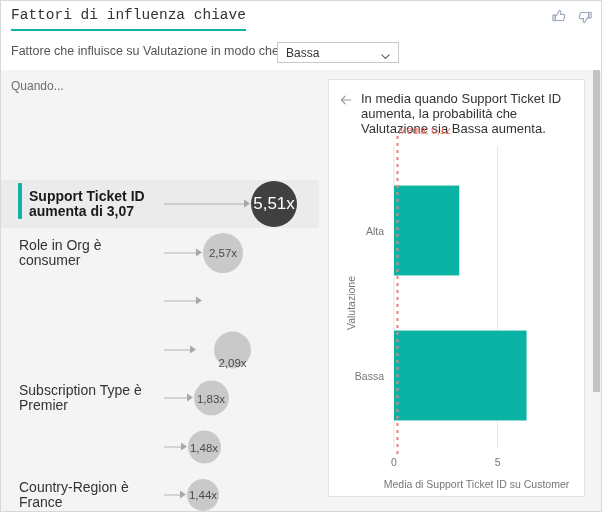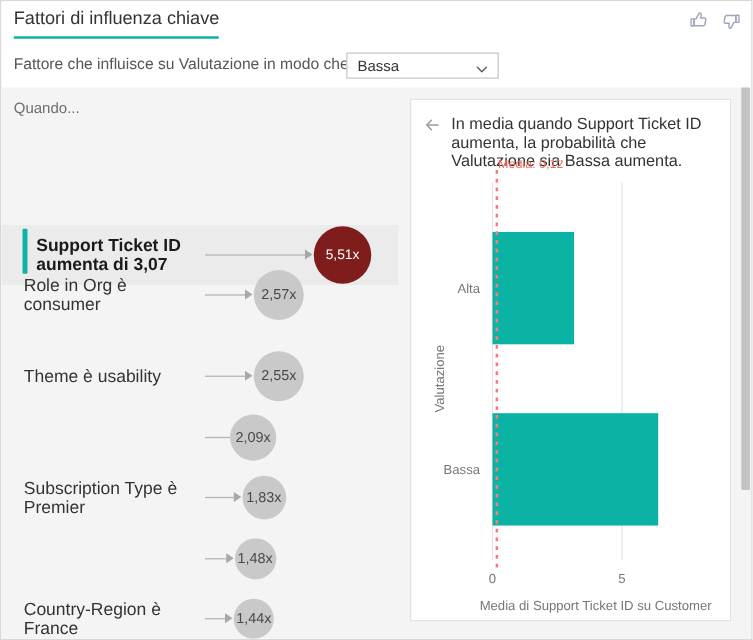--- a/index.html
+++ b/index.html
@@ -24,20 +24,21 @@
     background: #ffffff;
     overflow: hidden;
   }
 
   
   .tabbar {
     position: absolute;
     left: 0; top: 0;
     width: 600px; height: 33px;
     background: #ffffff;
+    font-family: Liberation Mono, monospace;
   }
   .tab {
     position: absolute;
     top: 6px;
     font-size: 14.5px;
     color: #333333;
     white-space: nowrap;
     padding-bottom: 6px;
     cursor: pointer;
   }
@@ -167,23 +168,23 @@
     transform: translateY(-50%);
     border-radius: 50%;
     background: #c9c9c9;
     color: #4a4a4a;
     display: flex;
     align-items: center;
     justify-content: center;
     font-size: 11.5px;
   }
   .bubble.primary {
-    background: #7f1d1d;
+    background: #404040;
     color: #ffffff;
-    font-size: 11px;
+    font-size: 17px;
   }
 
   
   .right-panel {
     position: absolute;
     left: 318px; top: 69px;
     width: 275px; height: 442px;
     background: #f4f4f4;
   }
   .card {
@@ -279,46 +280,42 @@
           <div class="sel-bar"></div>
           <div class="label">Support Ticket ID aumenta di 3,07</div>
           <div class="connector" style="left: 163px; width: 86px;">
             <span class="line" style="width:80px"></span>
             <span class="head" style="left:80px"></span>
           </div>
           <div class="bubble primary" style="left: 250px; width: 46px; height: 46px;">
             <span>5,51x</span>
           </div>
         </div>
-        <div class="row" style="top: 142px; padding-left: 41px;">
+        <div class="row" style="top: 159px; padding-left: 41px;">
           <div class="label">Role in Org è consumer</div>
           <div class="connector" style="left: 163px; width: 38px;">
             <span class="line" style="width:32px"></span>
             <span class="head" style="left:32px"></span>
           </div>
           <div class="bubble" style="left: 202px; width: 40px; height: 40px; justify-content: center;">
             <span>2,57x</span>
           </div>
         </div>
         <div class="row" style="top: 207px;">
-          <div class="label">Theme è usability</div>
           <div class="connector" style="left: 163px; width: 38px;">
             <span class="line" style="width:32px"></span>
             <span class="head" style="left:32px"></span>
-          </div>
-          <div class="bubble" style="left: 202px; width: 40px; height: 40px;">
-            <span>2,55x</span>
           </div>
         </div>
         <div class="row" style="top: 256px;">
           <div class="connector" style="left: 163px; width: 31.5px;">
             <span class="line" style="width:25.5px"></span>
             <span class="head" style="left:25.5px"></span>
           </div>
-          <div class="bubble" style="left: 183px; width: 37px; height: 37px;">
+          <div class="bubble" style="left: 213px; width: 37px; height: 37px; align-items: flex-end;">
             <span>2,09x</span>
           </div>
         </div>
         <div class="row" style="top: 304px;">
           <div class="label">Subscription Type è Premier</div>
           <div class="connector" style="left: 163px; width: 28.5px;">
             <span class="line" style="width:22.5px"></span>
             <span class="head" style="left:22.5px"></span>
           </div>
           <div class="bubble" style="left: 192.5px; width: 35px; height: 35px;">

